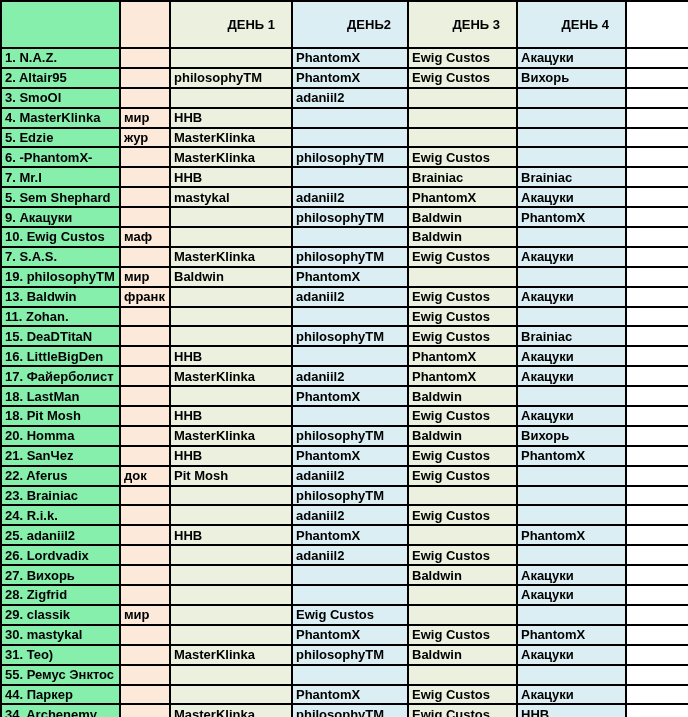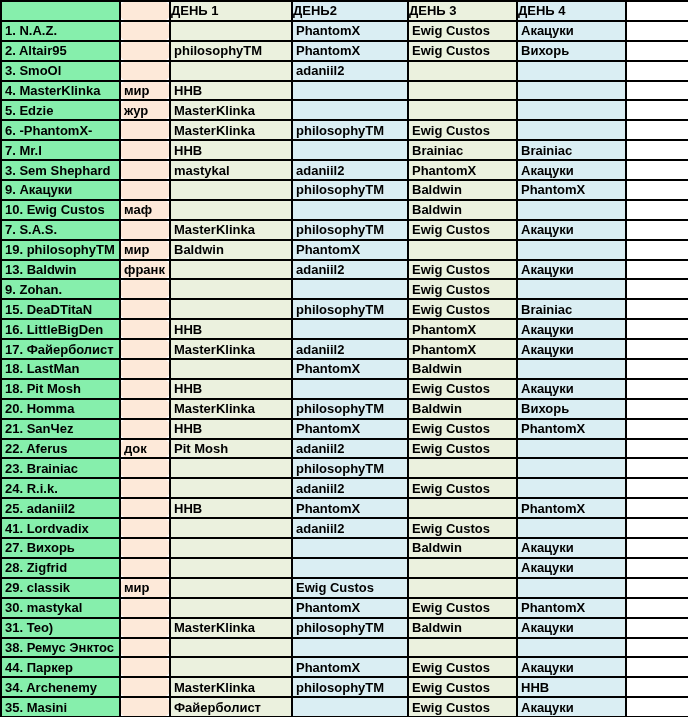--- a/index.html
+++ b/index.html
@@ -25,23 +25,23 @@
     padding: 0 2px 0 3px;
     font-size: 13px;
     font-weight: bold;
     color: #000;
     white-space: nowrap;
     overflow: hidden;
     vertical-align: middle;
     line-height: 1;
     text-align: left;
   }
-  .grid th { text-align: left; padding: 0; }
+  .grid th { text-align: right; padding: 16px; }
   .c-tag { text-align: center; padding: 0 1px; }
-  .bg-peach    { background: var(--tag-bg, #FDE9D9); border-radius: 8px; }
+  .bg-peach    { background: var(--tag-bg, #FDE9D9); }
   .bg-green    { background: var(--day-odd-bg, #EBF1DE); }
   .bg-blue     { background: var(--day-even-bg, #DAEEF3); }
   .bg-gray     { background: var(--highlight-name-bg, #A6A6A6); margin-left: 20px; }
   .bg-darkgray { background: var(--highlight-extra-bg, #808080); }
   .c-name { background: #86efac; }
   .c-last { background: #ffffff; }
 </style>
 </head>
 <body>
 
@@ -125,21 +125,21 @@
         <tr>
           <td class="c-name">7. Mr.I</td>
           <td class="c-tag bg-peach"></td>
           <td class="bg-green">ННВ</td>
           <td class="bg-blue"></td>
           <td class="bg-green">Brainiac</td>
           <td class="bg-blue">Brainiac</td>
           <td class="c-last"></td>
         </tr>
         <tr>
-          <td class="c-name">3. Sem Shephard</td>
+          <td class="c-name">5. Sem Shephard</td>
           <td class="c-tag bg-peach"></td>
           <td class="bg-green">mastykal</td>
           <td class="bg-blue">adaniil2</td>
           <td class="bg-green">PhantomX</td>
           <td class="bg-blue">Акацуки</td>
           <td class="c-last"></td>
         </tr>
         <tr>
           <td class="c-name">9. Акацуки</td>
           <td class="c-tag bg-peach"></td>
@@ -179,21 +179,21 @@
         <tr>
           <td class="c-name">13. Baldwin</td>
           <td class="c-tag bg-peach">франк</td>
           <td class="bg-green"></td>
           <td class="bg-blue">adaniil2</td>
           <td class="bg-green">Ewig Custos</td>
           <td class="bg-blue">Акацуки</td>
           <td class="c-last"></td>
         </tr>
         <tr>
-          <td class="c-name">9. Zohan.</td>
+          <td class="c-name">11. Zohan.</td>
           <td class="c-tag bg-peach"></td>
           <td class="bg-green"></td>
           <td class="bg-blue"></td>
           <td class="bg-green">Ewig Custos</td>
           <td class="bg-blue"></td>
           <td class="c-last"></td>
         </tr>
         <tr>
           <td class="c-name">15. DeaDTitaN</td>
           <td class="c-tag bg-peach"></td>
@@ -287,21 +287,21 @@
         <tr>
           <td class="c-name">25. adaniil2</td>
           <td class="c-tag bg-peach"></td>
           <td class="bg-green">ННВ</td>
           <td class="bg-blue">PhantomX</td>
           <td class="bg-green"></td>
           <td class="bg-blue">PhantomX</td>
           <td class="c-last"></td>
         </tr>
         <tr>
-          <td class="c-name">41. Lordvadix</td>
+          <td class="c-name">26. Lordvadix</td>
           <td class="c-tag bg-peach"></td>
           <td class="bg-green"></td>
           <td class="bg-blue">adaniil2</td>
           <td class="bg-green">Ewig Custos</td>
           <td class="bg-blue"></td>
           <td class="c-last"></td>
         </tr>
         <tr>
           <td class="c-name">27. Вихорь</td>
           <td class="c-tag bg-peach"></td>
@@ -341,21 +341,21 @@
         <tr>
           <td class="c-name">31. Teo)</td>
           <td class="c-tag bg-peach"></td>
           <td class="bg-green">MasterKlinka</td>
           <td class="bg-blue">philosophyTM</td>
           <td class="bg-green">Baldwin</td>
           <td class="bg-blue">Акацуки</td>
           <td class="c-last"></td>
         </tr>
         <tr>
-          <td class="c-name">38. Ремус Энктос</td>
+          <td class="c-name">55. Ремус Энктос</td>
           <td class="c-tag bg-peach"></td>
           <td class="bg-green"></td>
           <td class="bg-blue"></td>
           <td class="bg-green"></td>
           <td class="bg-blue"></td>
           <td class="c-last"></td>
         </tr>
         <tr>
           <td class="c-name">44. Паркер</td>
           <td class="c-tag bg-peach"></td>

